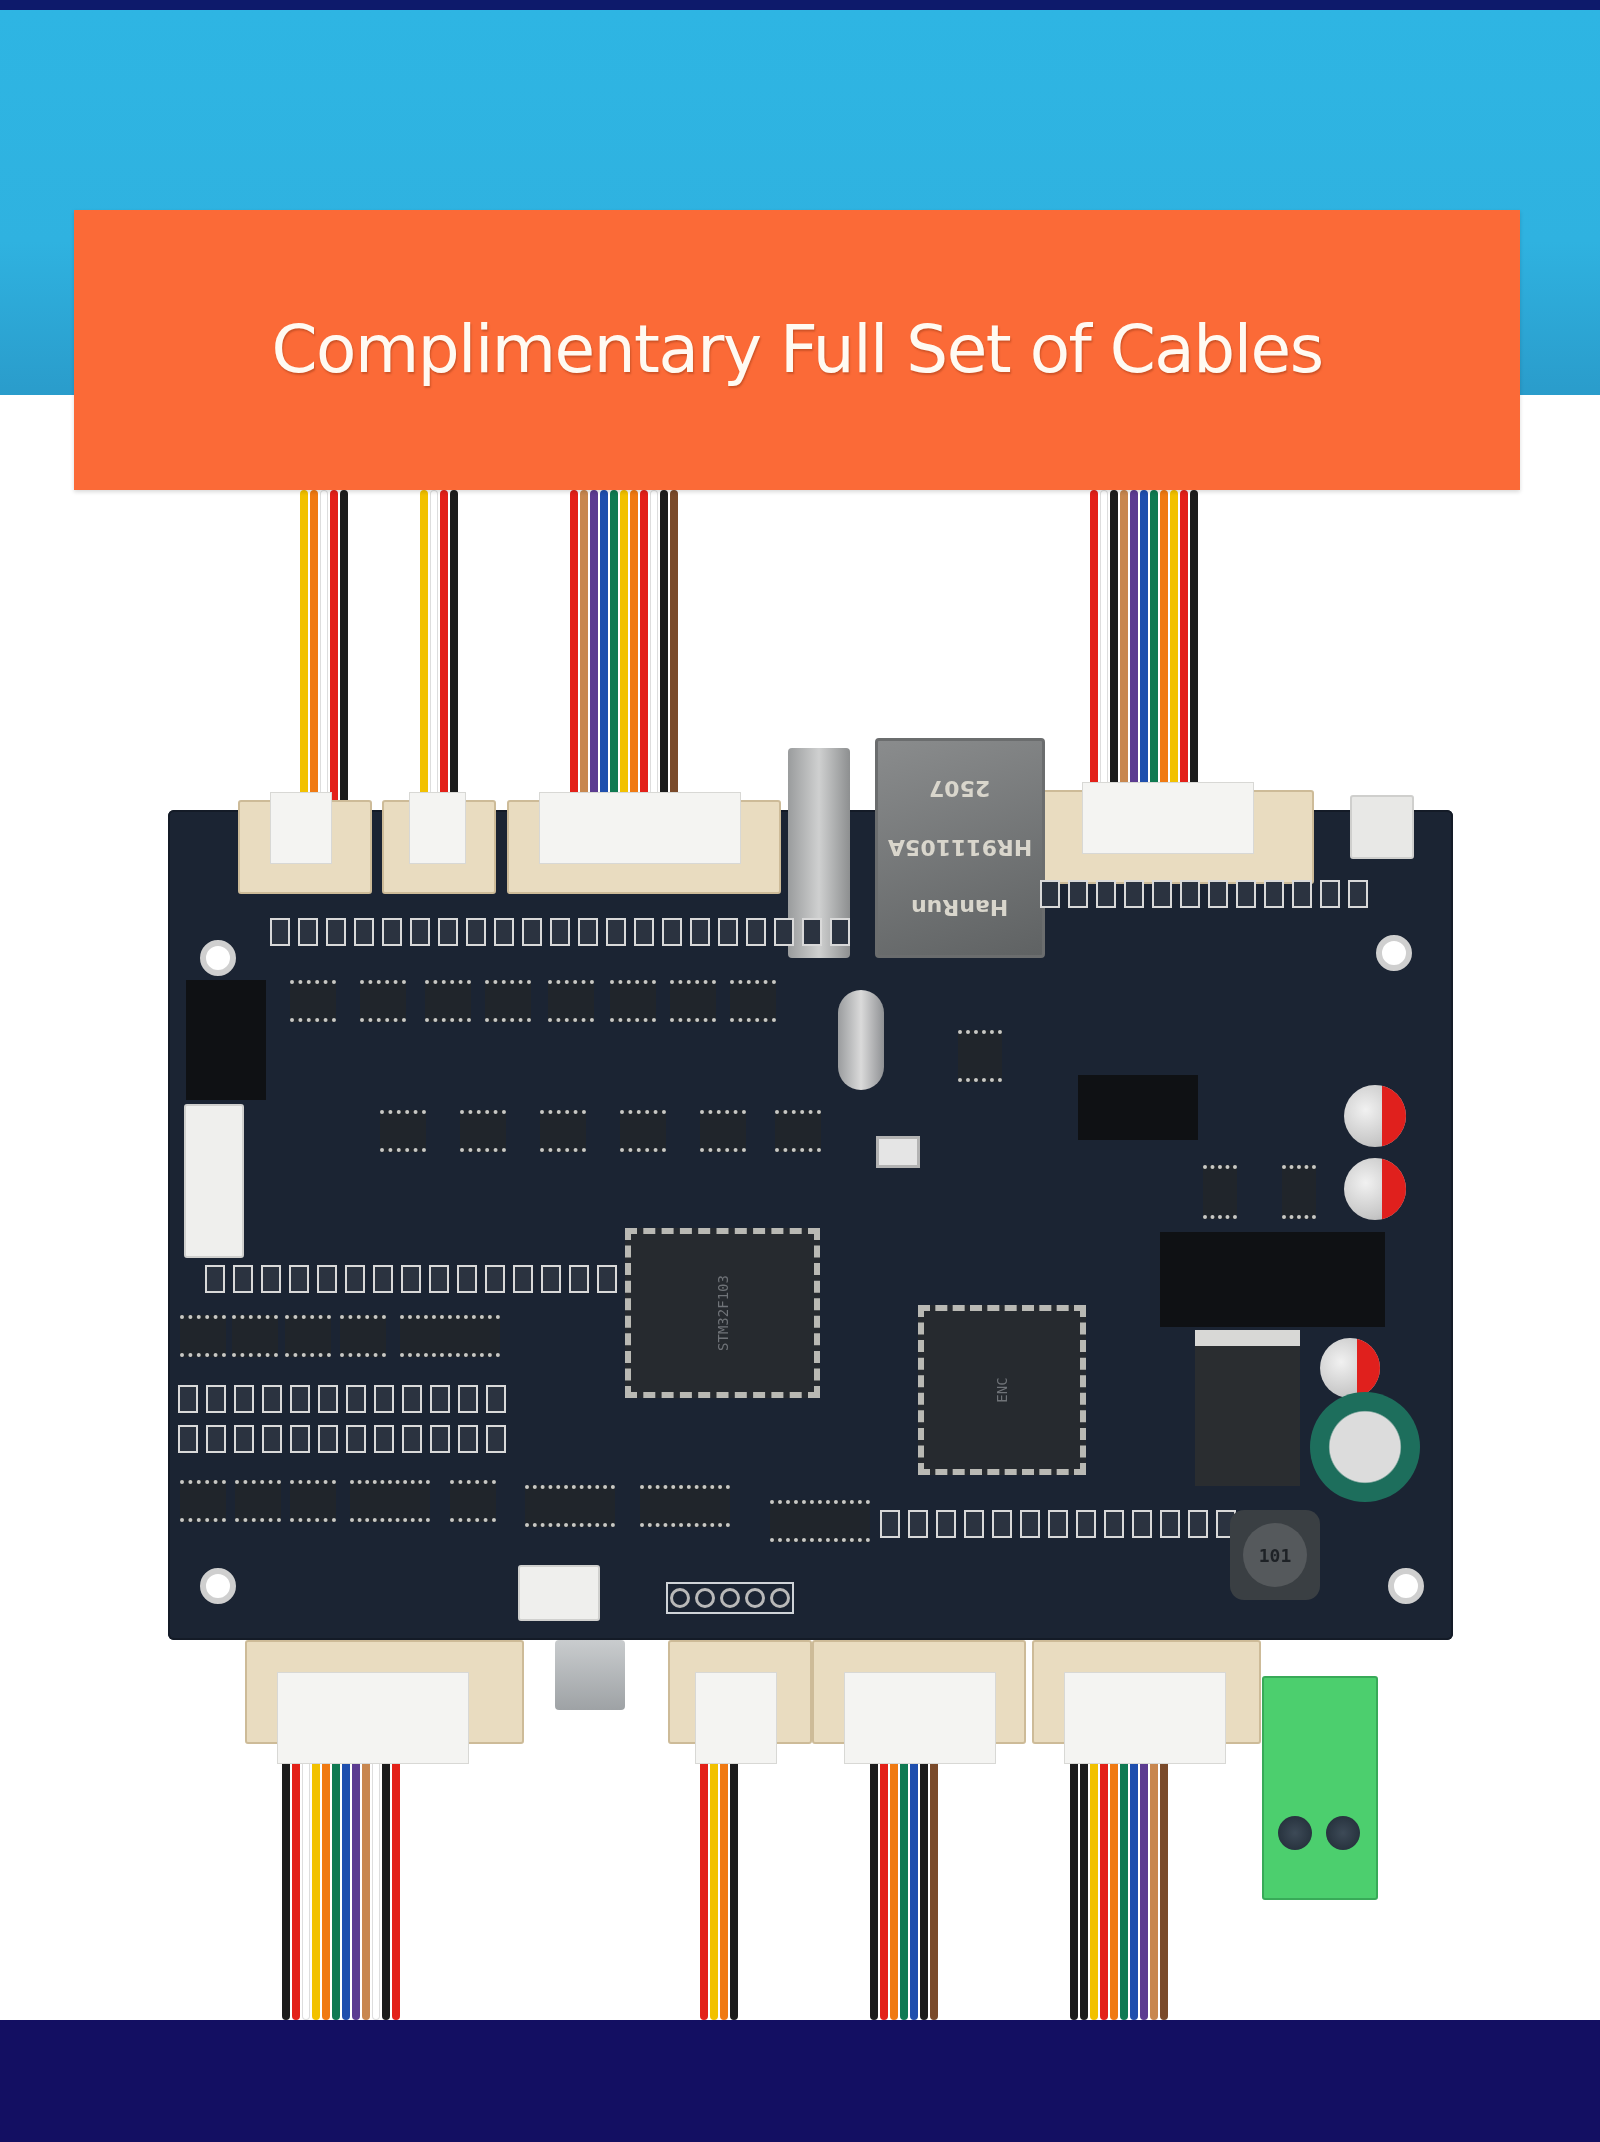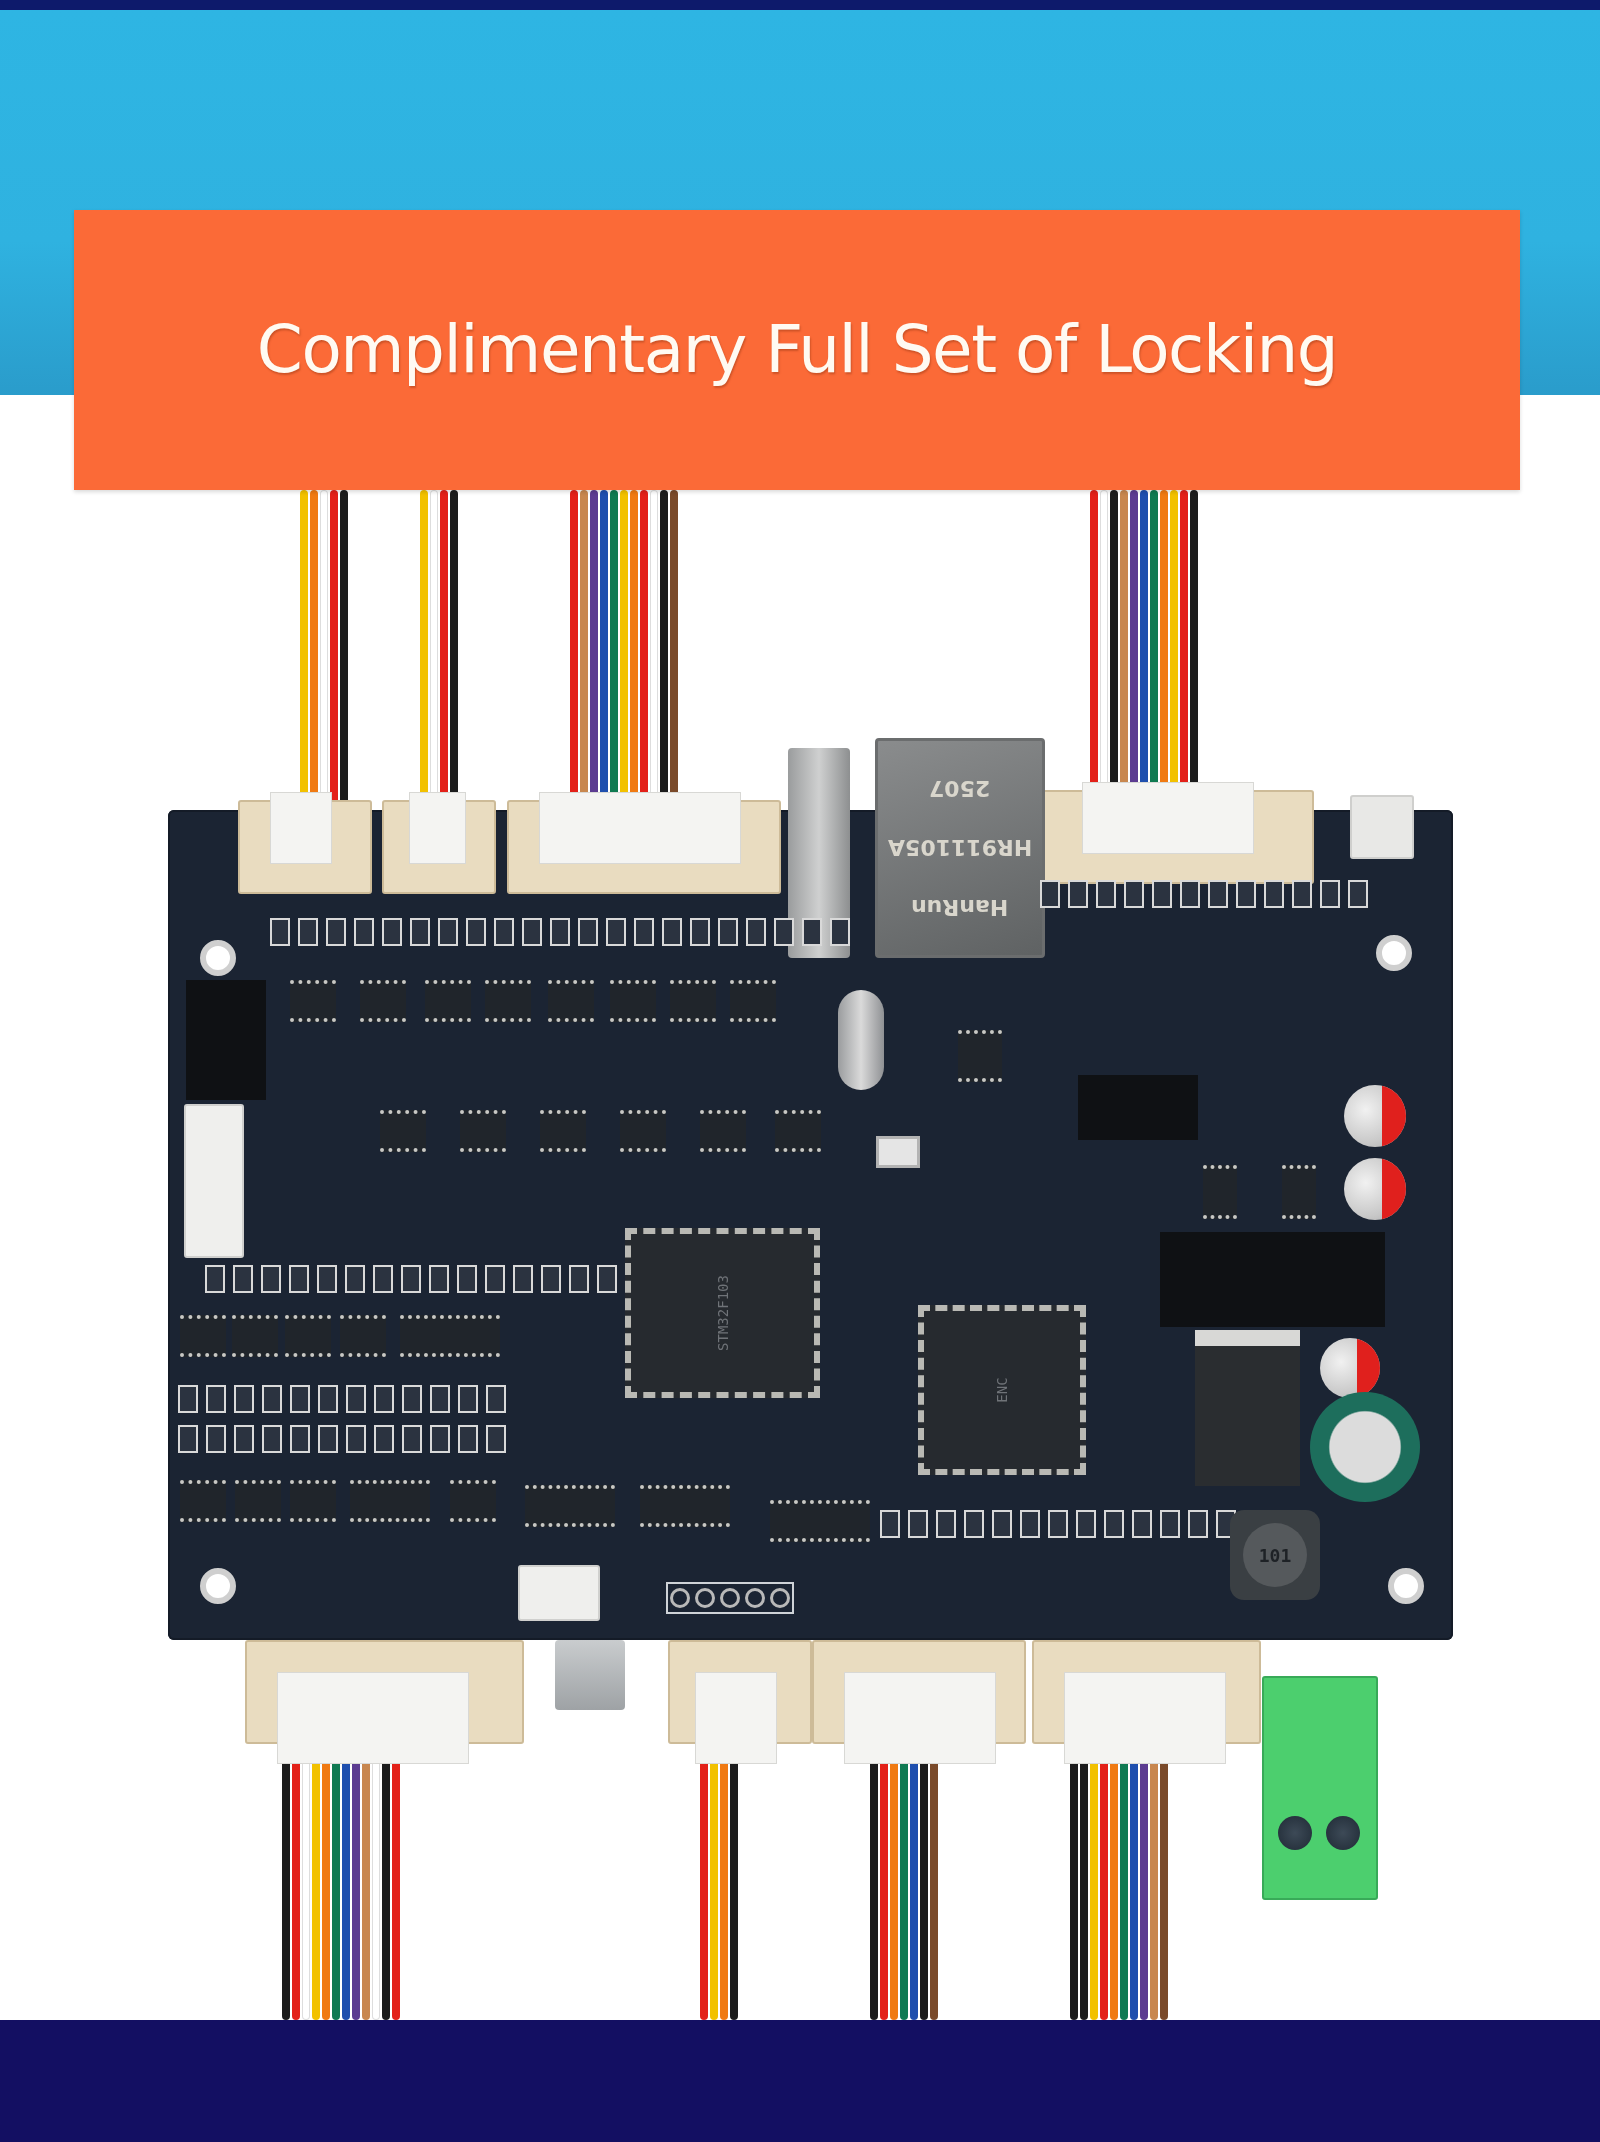--- a/index.html
+++ b/index.html
@@ -346,16 +346,16 @@
 <div class="conn" style="left:1032px;top:1640px;width:225px;height:100px;">
     <div class="plug" style="left:30px;top:30px;width:160px;height:90px"></div>
   </div>
 
 <div class="terminal">
   <div class="screw" style="left:14px"></div>
   <div class="screw" style="left:62px"></div>
 </div>
 
 <div class="banner">
-  <div class="banner-line">Complimentary Full Set of Locking</div>
+  <div class="banner-line">Complimentary Full Set of Cables</div>
 </div>
 
 <div class="footer"></div>
 
 </body></html>

